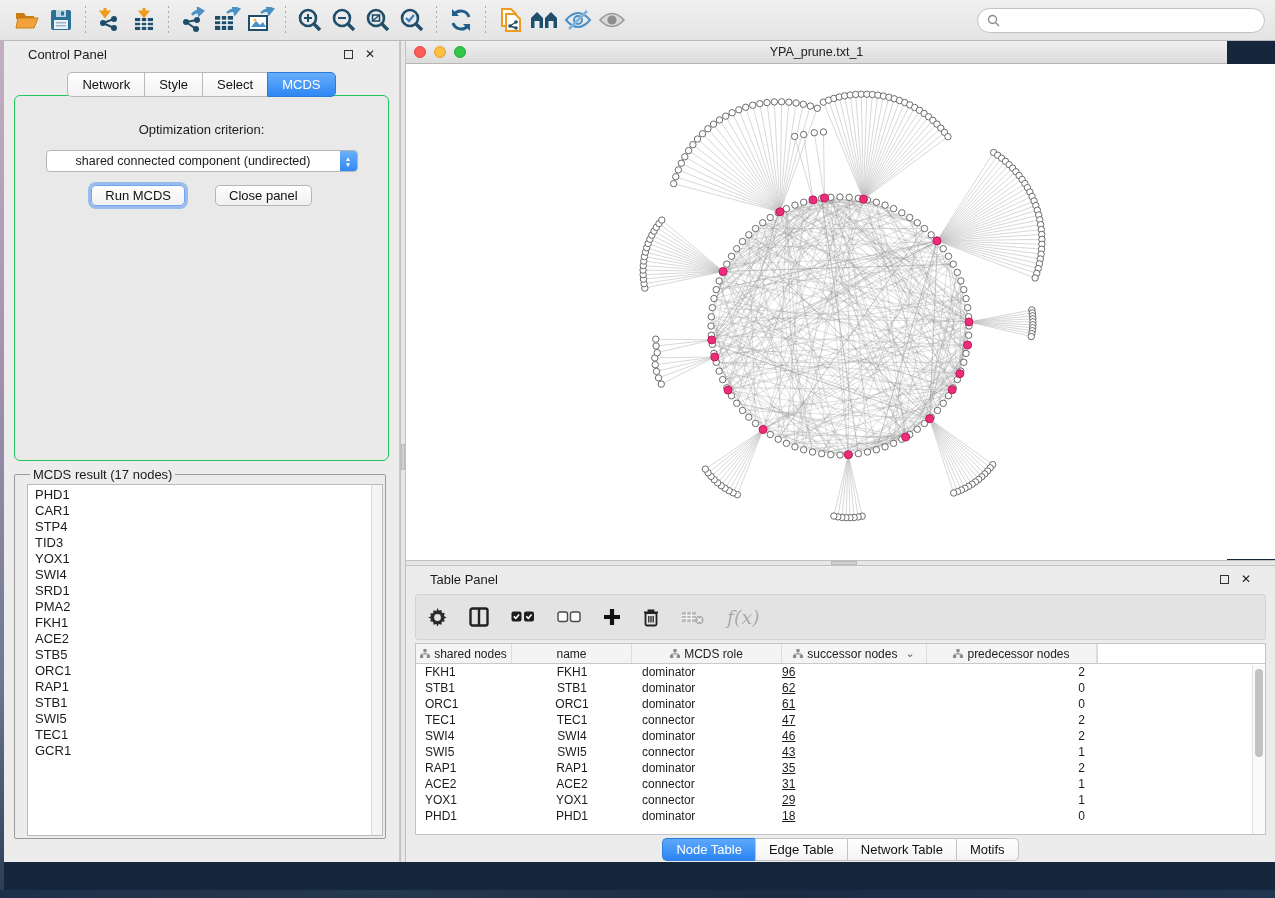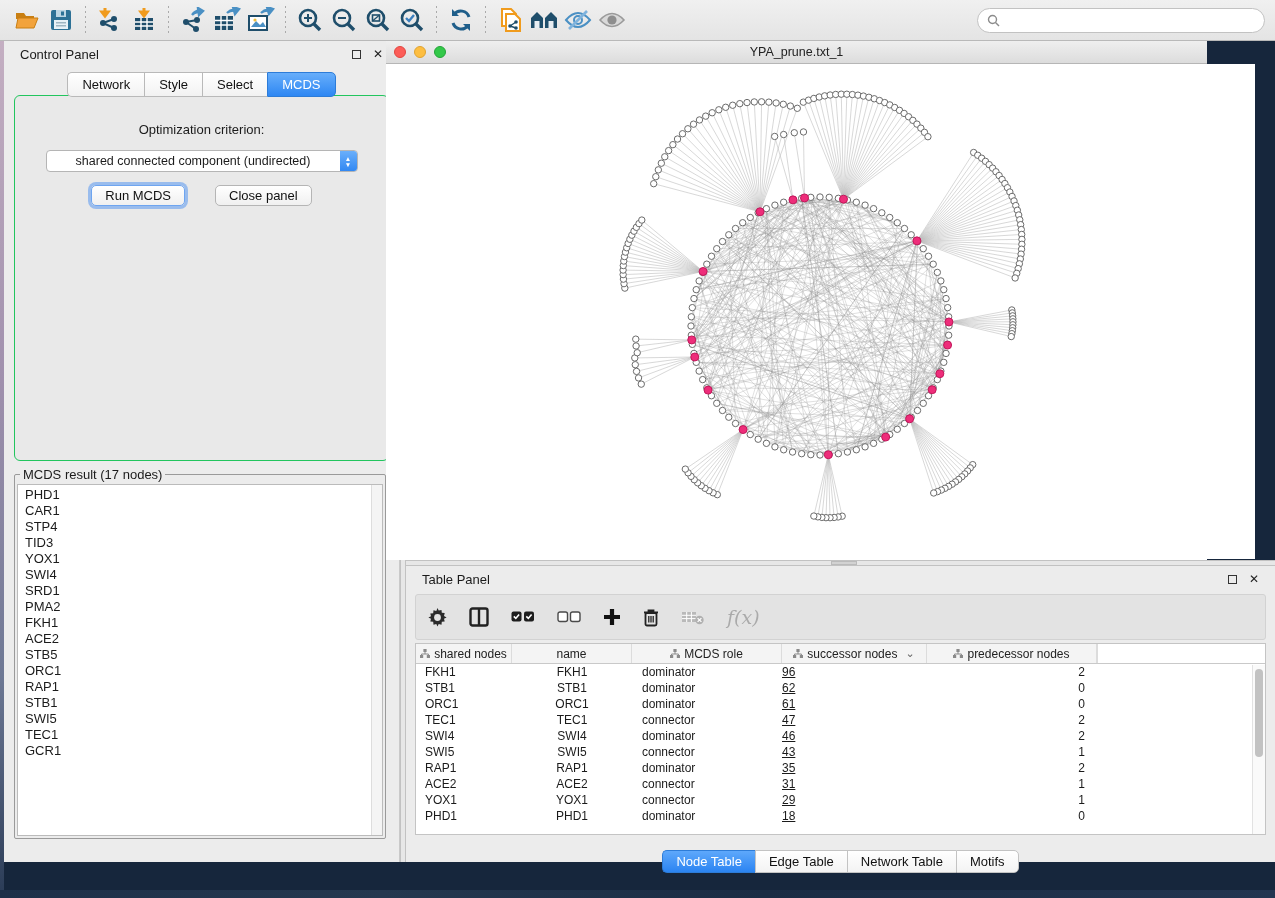--- a/index.html
+++ b/index.html
@@ -16,21 +16,21 @@
     background:linear-gradient(180deg,#f0f0f0,#e4e4e4);border-bottom:1px solid #b9b9b9;
     display:flex;align-items:center;padding:0 10px;}
   .tbi{width:34px;height:32px;display:flex;align-items:center;justify-content:center;flex:0 0 auto;cursor:default;}
   .tb-sep{width:1px;height:28px;margin:0 7px;flex:0 0 auto;
     background-image:linear-gradient(180deg,#aaa 2px,transparent 2px);background-size:1px 5px;}
   .search-wrap{margin-left:auto;width:288px;height:25px;border:1px solid #c2c2c2;border-radius:13px;
     background:#fff;display:flex;align-items:center;padding:0 9px;gap:6px;}
   .search-wrap input{border:none;outline:none;flex:1;font-size:12px;background:transparent;}
   
   .cpanel{position:absolute;left:4px;top:41px;width:396px;height:821px;background:#ececec;border-right:1px solid #c9c9c9;}
-  .panel-titlebar{height:27px;display:flex;align-items:center;padding:0 16px;font-size:13px;}
+  .panel-titlebar{height:27px;display:flex;align-items:center;padding:0 24px;font-size:13px;}
   .panel-title{flex:1;}
   .win-float{width:9px;height:9px;border:1.5px solid #333;margin-right:12px;}
   .win-close{font-size:12px;font-weight:bold;color:#222;line-height:9px;}
   .cp-tabs{display:flex;justify-content:center;margin-top:4px;position:relative;z-index:2;}
   .cp-tab{font-size:13px;padding:4px 14px;background:linear-gradient(180deg,#ffffff,#f2f2f2);
     border:1px solid #b9b9b9;border-right:none;color:#111;}
   .cp-tab:first-child{border-radius:5px 0 0 5px;text-align:center;}
   .cp-tab:last-child{border-right:1px solid #b9b9b9;border-radius:0 5px 5px 0;}
   .cp-tab.active{background:linear-gradient(180deg,#67aefb,#2e87f3);color:#fff;border-color:#2d7cd8;}
   .cp-card{position:absolute;left:10px;right:10px;top:54px;height:366px;background:#e9e9e9;
@@ -40,35 +40,35 @@
     border:1px solid #b5b5b5;border-radius:4px;overflow:hidden;}
   .select-box .sel-text{flex:1;font-size:12.5px;text-align:center;padding:0 4px;white-space:nowrap;}
   .sel-stepper{width:17px;height:22px;background:linear-gradient(180deg,#6db1fb,#2f86f2);
     display:flex;flex-direction:column;align-items:center;justify-content:center;gap:1px;border-radius:0 3px 3px 0;}
   .sel-stepper span{color:#fff;font-size:6.5px;line-height:5px;}
   .btn-row{margin-top:13px;display:flex;justify-content:center;gap:30px;}
   .mac-btn{font-size:13px;padding:2px 13px;background:linear-gradient(180deg,#ffffff,#f0f0f0);
     border:1px solid #b5b5b5;border-radius:5px;color:#111;}
   .mac-btn.focused{box-shadow:0 0 0 3px rgba(110,165,240,.65);border-color:#6ea5f0;}
   fieldset.mcds{position:absolute;left:10px;right:13px;top:426px;height:372px;margin:0;
-    border:1px solid #9a9a9a;border-radius:2px;padding:2px 2px 2px 2px;background:transparent;}
+    border:1px solid #9a9a9a;border-radius:2px;padding:2px 2px 2px 12px;background:transparent;}
   fieldset.mcds legend{font-size:13px;padding:0 3px;margin-left:3px;}
   .mcds-list{position:relative;width:100%;height:100%;background:#fff;border:1px solid #bbb;
     overflow:hidden;padding:2px 0 0 7px;}
   .mcds-item{font-size:13px;line-height:16px;}
   .mcds-scroll{position:absolute;right:0;top:0;width:11px;height:100%;background:#f4f4f4;border-left:1px solid #ddd;}
   
   .vsplit{position:absolute;left:400px;top:41px;width:6px;height:821px;background:#e7e7e7;
     border-left:1px solid #c2c2c2;border-right:1px solid #c2c2c2;}
   .vsplit .grip{position:absolute;left:0px;top:403px;width:4px;height:26px;background:#d2d2d2;border:1px solid #bbb;}
   .hsplit{position:absolute;left:406px;top:560px;width:869px;height:6px;background:#e7e7e7;
     border-top:1px solid #c2c2c2;border-bottom:1px solid #c2c2c2;}
   .hsplit .grip{position:absolute;top:0px;left:425px;width:26px;height:4px;background:#d2d2d2;border:1px solid #bbb;}
   
-  .netwin{position:absolute;left:386px;top:41px;width:821px;height:519px;background:#fff;}
+  .netwin{position:absolute;left:406px;top:41px;width:821px;height:519px;background:#fff;}
   .net-titlebar{height:23px;background:linear-gradient(180deg,#efefef,#dcdcdc);
     border-bottom:1px solid #b6b6b6;display:flex;align-items:center;padding:0 8px;position:relative;}
   .tl-dots{display:flex;gap:8px;}
   .tl{width:12px;height:12px;border-radius:50%;}
   .net-title{position:absolute;left:0;right:0;text-align:center;font-size:12.5px;color:#222;}
   .net-canvas{position:relative;width:869px;height:495px;background:#fff;overflow:hidden;}
   
   .tpanel{position:absolute;left:406px;top:566px;width:869px;height:296px;background:#ececec;}
   .tp-toolbar{position:absolute;left:9px;right:9px;top:28px;height:46px;background:#e3e3e3;
     border:1px solid #d2d2d2;border-radius:3px;display:flex;align-items:center;padding:0 12px;gap:22px;}
@@ -80,21 +80,21 @@
   .tbl-body{position:relative;}
   .tr{display:flex;height:16px;font-size:12px;align-items:center;}
   .td{overflow:hidden;white-space:nowrap;}
   .td.c0{width:96px;padding-left:9px;}
   .td.c1{width:120px;text-align:center;}
   .td.c2{width:150px;padding-left:10px;}
   .td.c3{width:145px;text-align:left;padding-right:14px;text-decoration:underline;}
   .td.c4{width:170px;text-align:right;padding-right:12px;}
   .vscroll{position:absolute;right:0;top:21px;bottom:0;width:13px;background:#fafafa;border-left:1px solid #e2e2e2;}
   .vscroll .thumb{position:absolute;left:2px;top:4px;width:8px;height:88px;background:#c2c2c2;border-radius:4px;}
-  .tp-tabs{position:absolute;left:0;right:0;top:284px;display:flex;justify-content:center;}
+  .tp-tabs{position:absolute;left:0;right:0;top:272px;display:flex;justify-content:center;}
   .tp-tab{font-size:13px;padding:3px 13px;background:linear-gradient(180deg,#ffffff,#f3f3f3);
     border:1px solid #c3c3c3;border-right:none;color:#111;}
   .tp-tab:first-child{border-radius:5px 0 0 5px;}
   .tp-tab:last-child{border-right:1px solid #c3c3c3;border-radius:0 5px 5px 0;}
   .tp-tab.active{background:linear-gradient(180deg,#5ea8fb,#2b84f2);color:#fff;border-color:#2d7cd8;}
   
   .statusbar{position:absolute;left:4px;top:862px;width:1271px;height:28px;background:#ececec;border-top:1px solid #c4c4c4;}
   .list-btn{position:absolute;left:8px;top:3px;width:30px;height:22px;background:linear-gradient(180deg,#fdfdfd,#eee);
     border:1px solid #bdbdbd;border-radius:3px;display:flex;align-items:center;justify-content:center;}
   .mem-btn{position:absolute;right:12px;top:3px;height:22px;padding:0 10px;display:flex;align-items:center;gap:6px;

